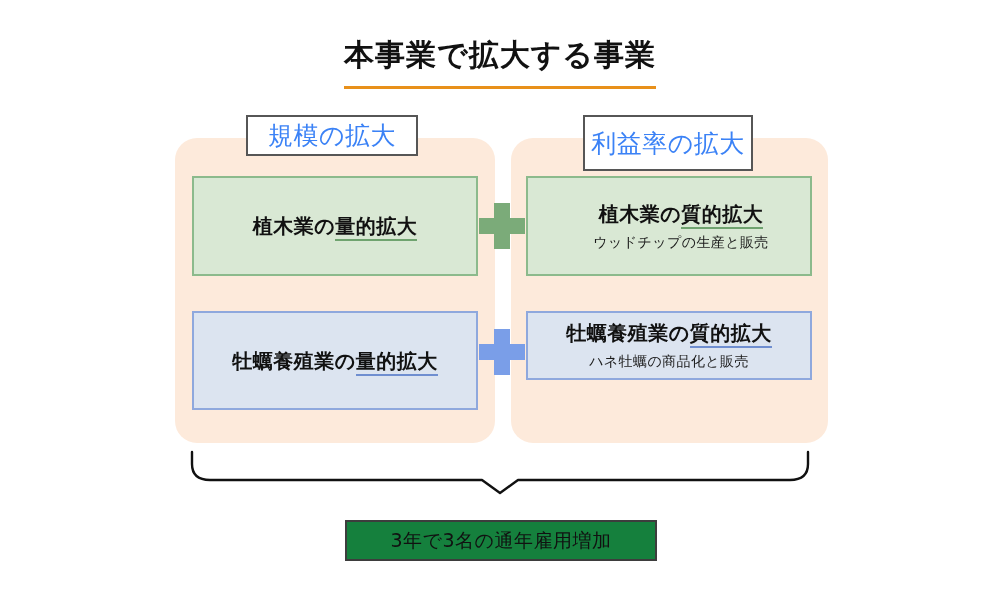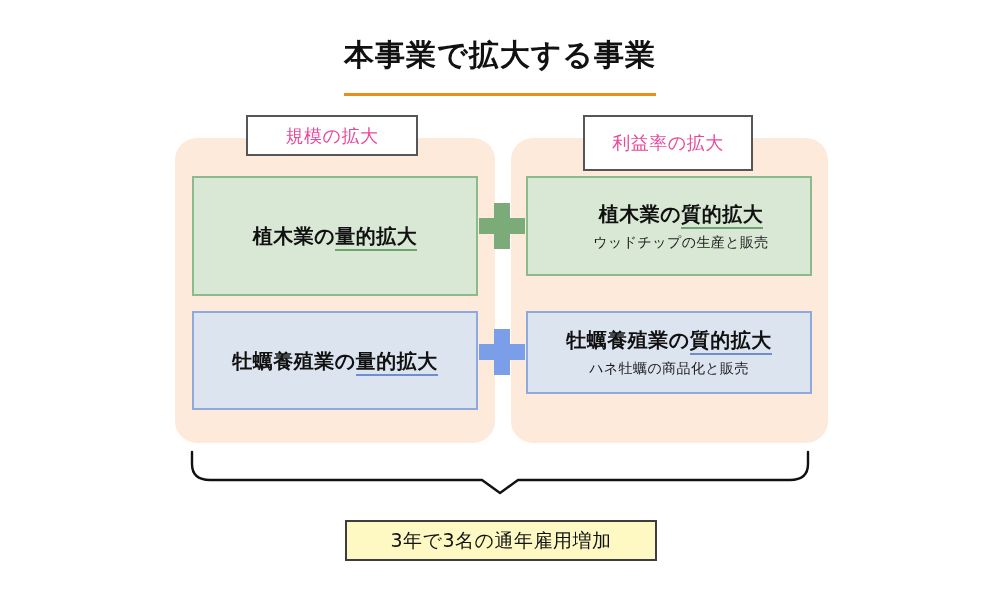--- a/index.html
+++ b/index.html
@@ -28,21 +28,21 @@
     top: 38px;
     width: 1000px;
     text-align: center;
   }
   .title-text {
     display: inline-block;
     font-size: 30px;
     font-weight: bold;
     letter-spacing: 1px;
     color: #111111;
-    padding-bottom: 20px;
+    padding-bottom: 13px;
     border-bottom: 3px solid #e8901a;
     line-height: 1.15;
   }
 
   
   .panel {
     position: absolute;
     background: #fdeadb;
     border-radius: 22px;
   }
@@ -51,22 +51,22 @@
 
   
   .col-header {
     position: absolute;
     background: #ffffff;
     border: 2px solid #565656;
     box-sizing: border-box;
     display: flex;
     align-items: center;
     justify-content: center;
-    font-size: 18px;
-    color: #ec4899;
+    font-size: 25px;
+    color: #3b82f6;
     letter-spacing: 0.5px;
     text-align: right;
   }
   #header-scale  { left: 246px; top: 115px; width: 172px; height: 41px; }
   #header-profit { left: 583px; top: 115px; width: 170px; height: 56px; }
 
   
   .card {
     position: absolute;
     box-sizing: border-box;
@@ -96,24 +96,24 @@
   .card-title .u-blue  { border-bottom: 2px solid #6f8ed0; padding-bottom: 1px; }
   .card-sub {
     font-size: 14px;
     font-weight: normal;
     color: #1a1a1a;
     margin-top: 7px;
     letter-spacing: 0.4px;
     white-space: nowrap;
   }
 
-  #card-plant-qty  { left: 192px; top: 176px; width: 286px; height: 120px; }
+  #card-plant-qty  { left: 192px; top: 176px; width: 286px; height: 100px; }
   #card-plant-qual { left: 526px; top: 176px; width: 286px; height: 100px; padding-left: 24px; }
   #card-oyster-qty  { left: 192px; top: 311px; width: 286px; height: 99px; }
-  #card-oyster-qual { left: 526px; top: 311px; width: 286px; height: 83px; }
+  #card-oyster-qual { left: 526px; top: 311px; width: 286px; height: 69px; }
 
   
   .plus {
     position: absolute;
     width: 46px;
     height: 46px;
   }
   .plus span {
     position: absolute;
     background: currentColor;
@@ -139,21 +139,21 @@
   }
 
   
   #outcome-box {
     position: absolute;
     left: 345px;
     top: 520px;
     width: 312px;
     height: 41px;
     box-sizing: border-box;
-    background: #fef9c3;
+    background: #15803d;
     border: 2px solid #3d3d3d;
     display: flex;
     align-items: center;
     justify-content: center;
     font-size: 19px;
     color: #111111;
     letter-spacing: 0.5px;
   }
 </style>
 </head>

